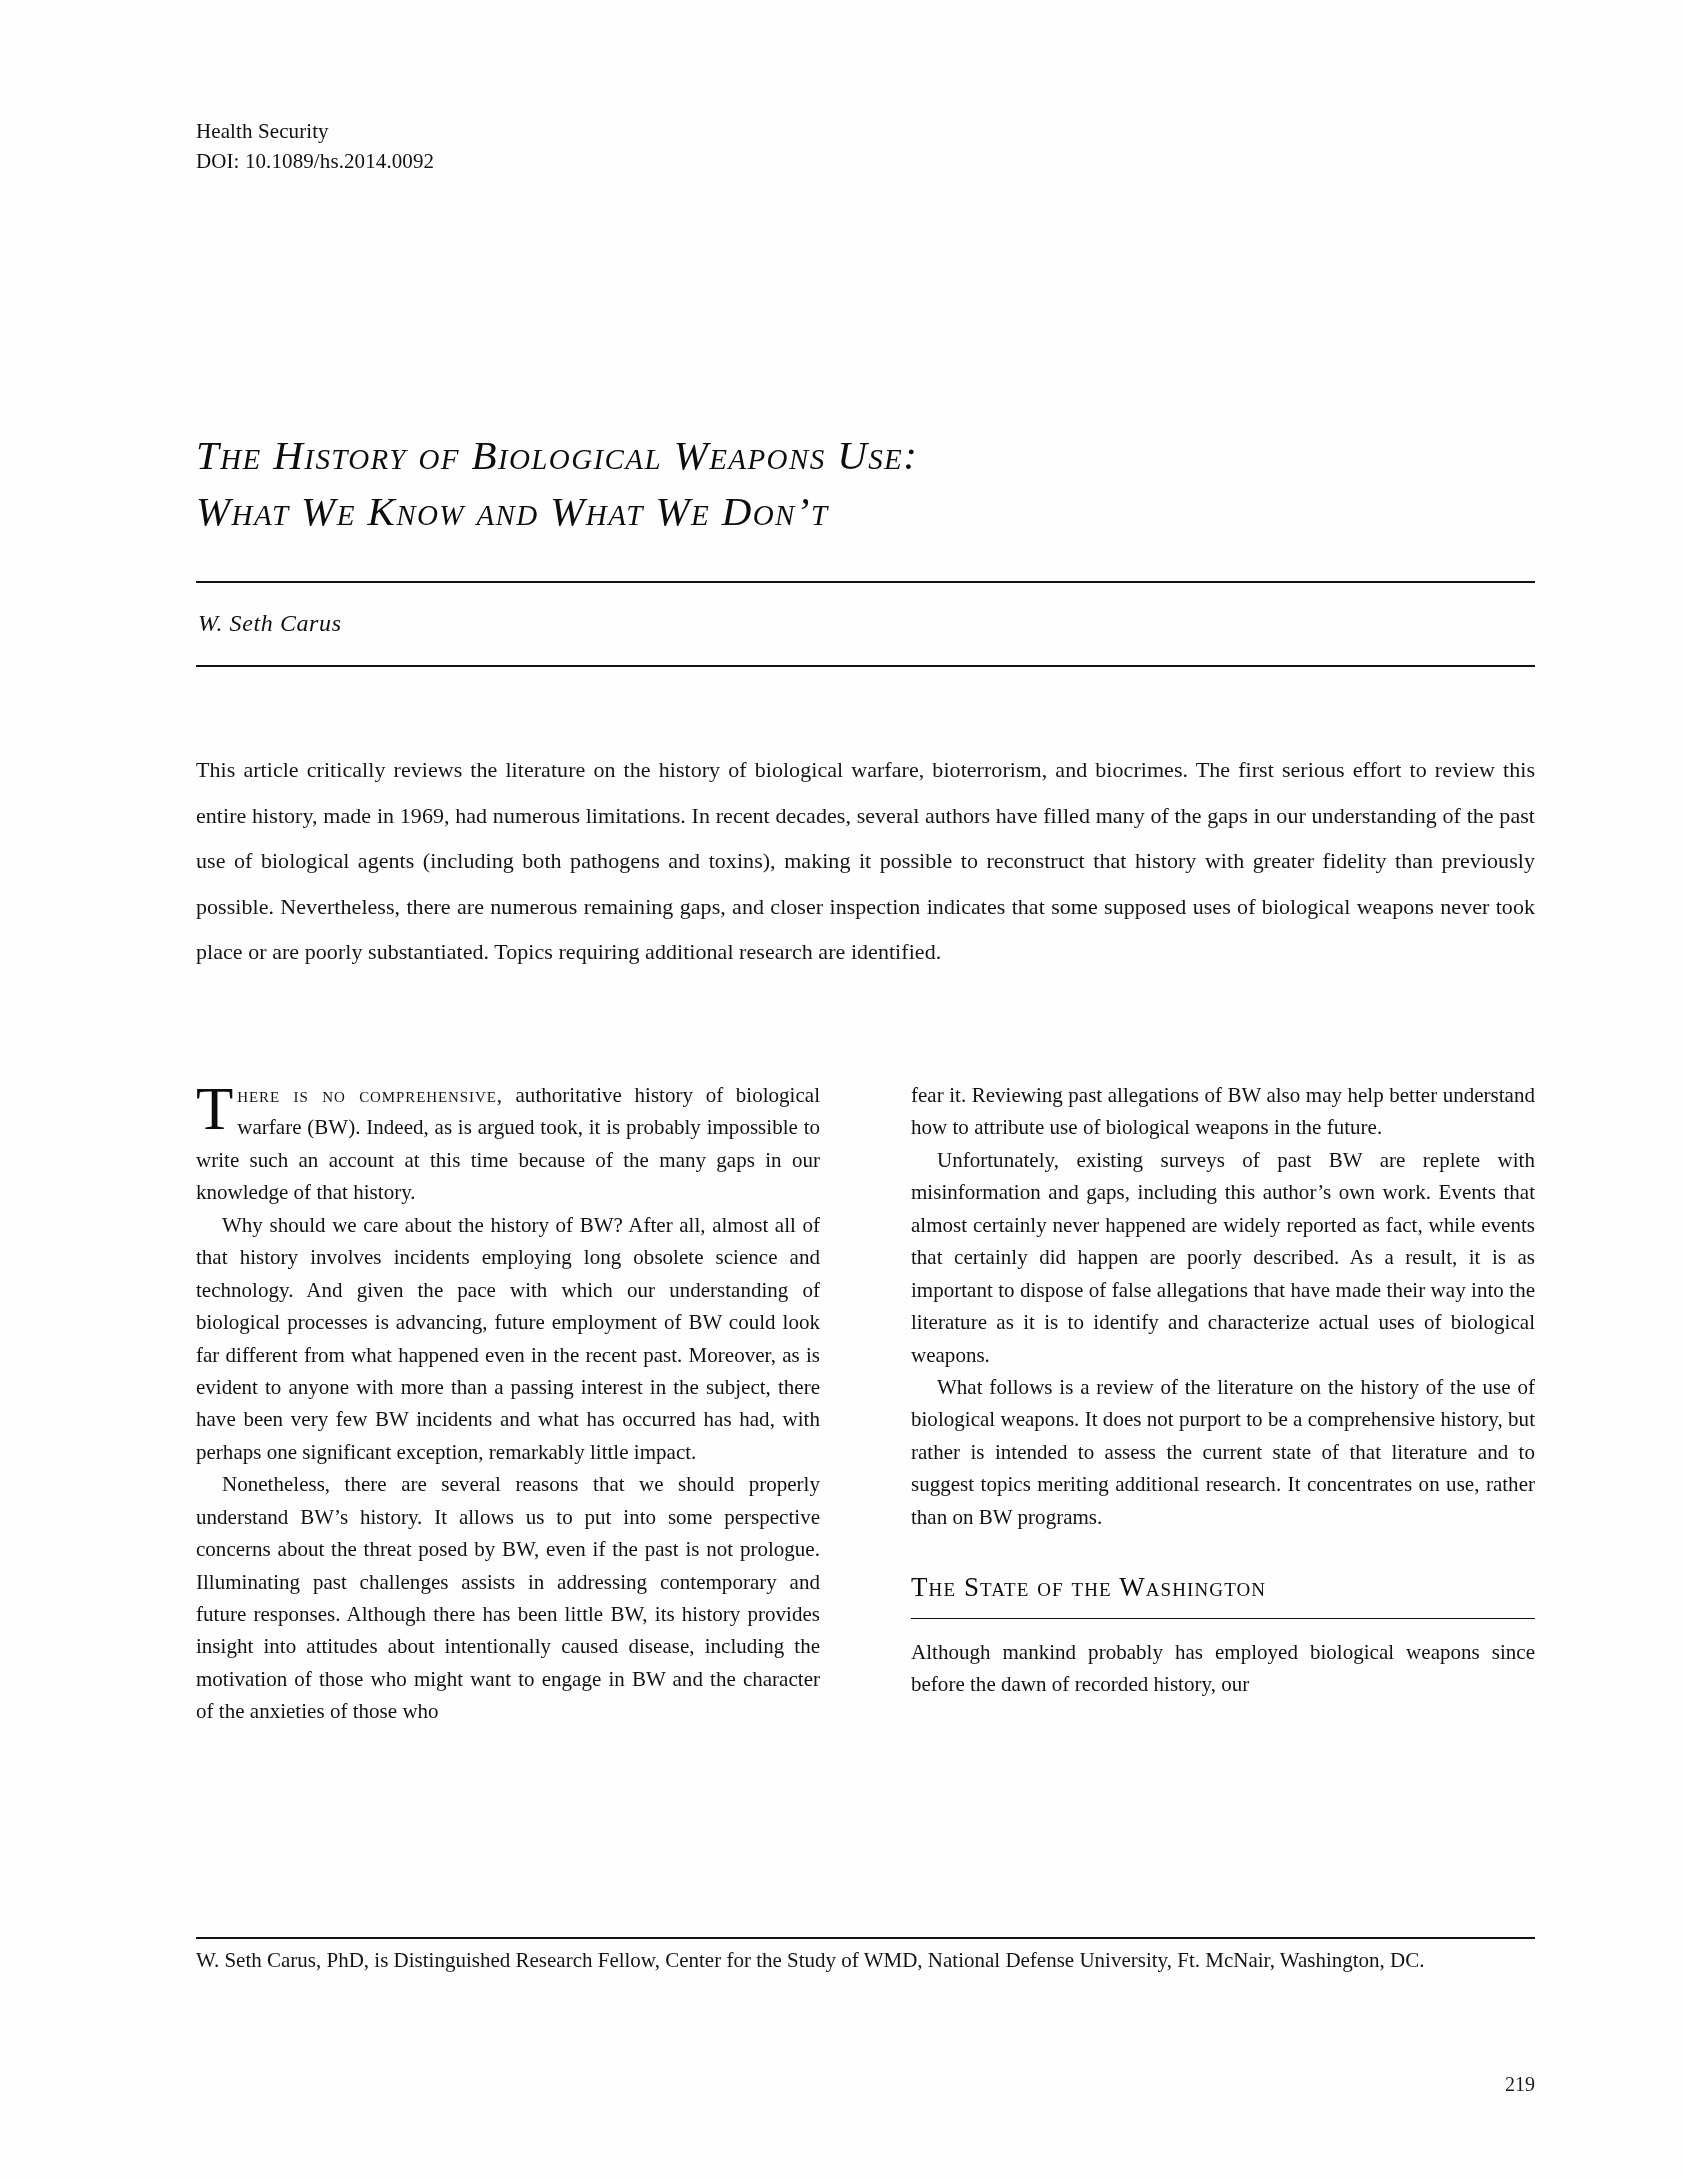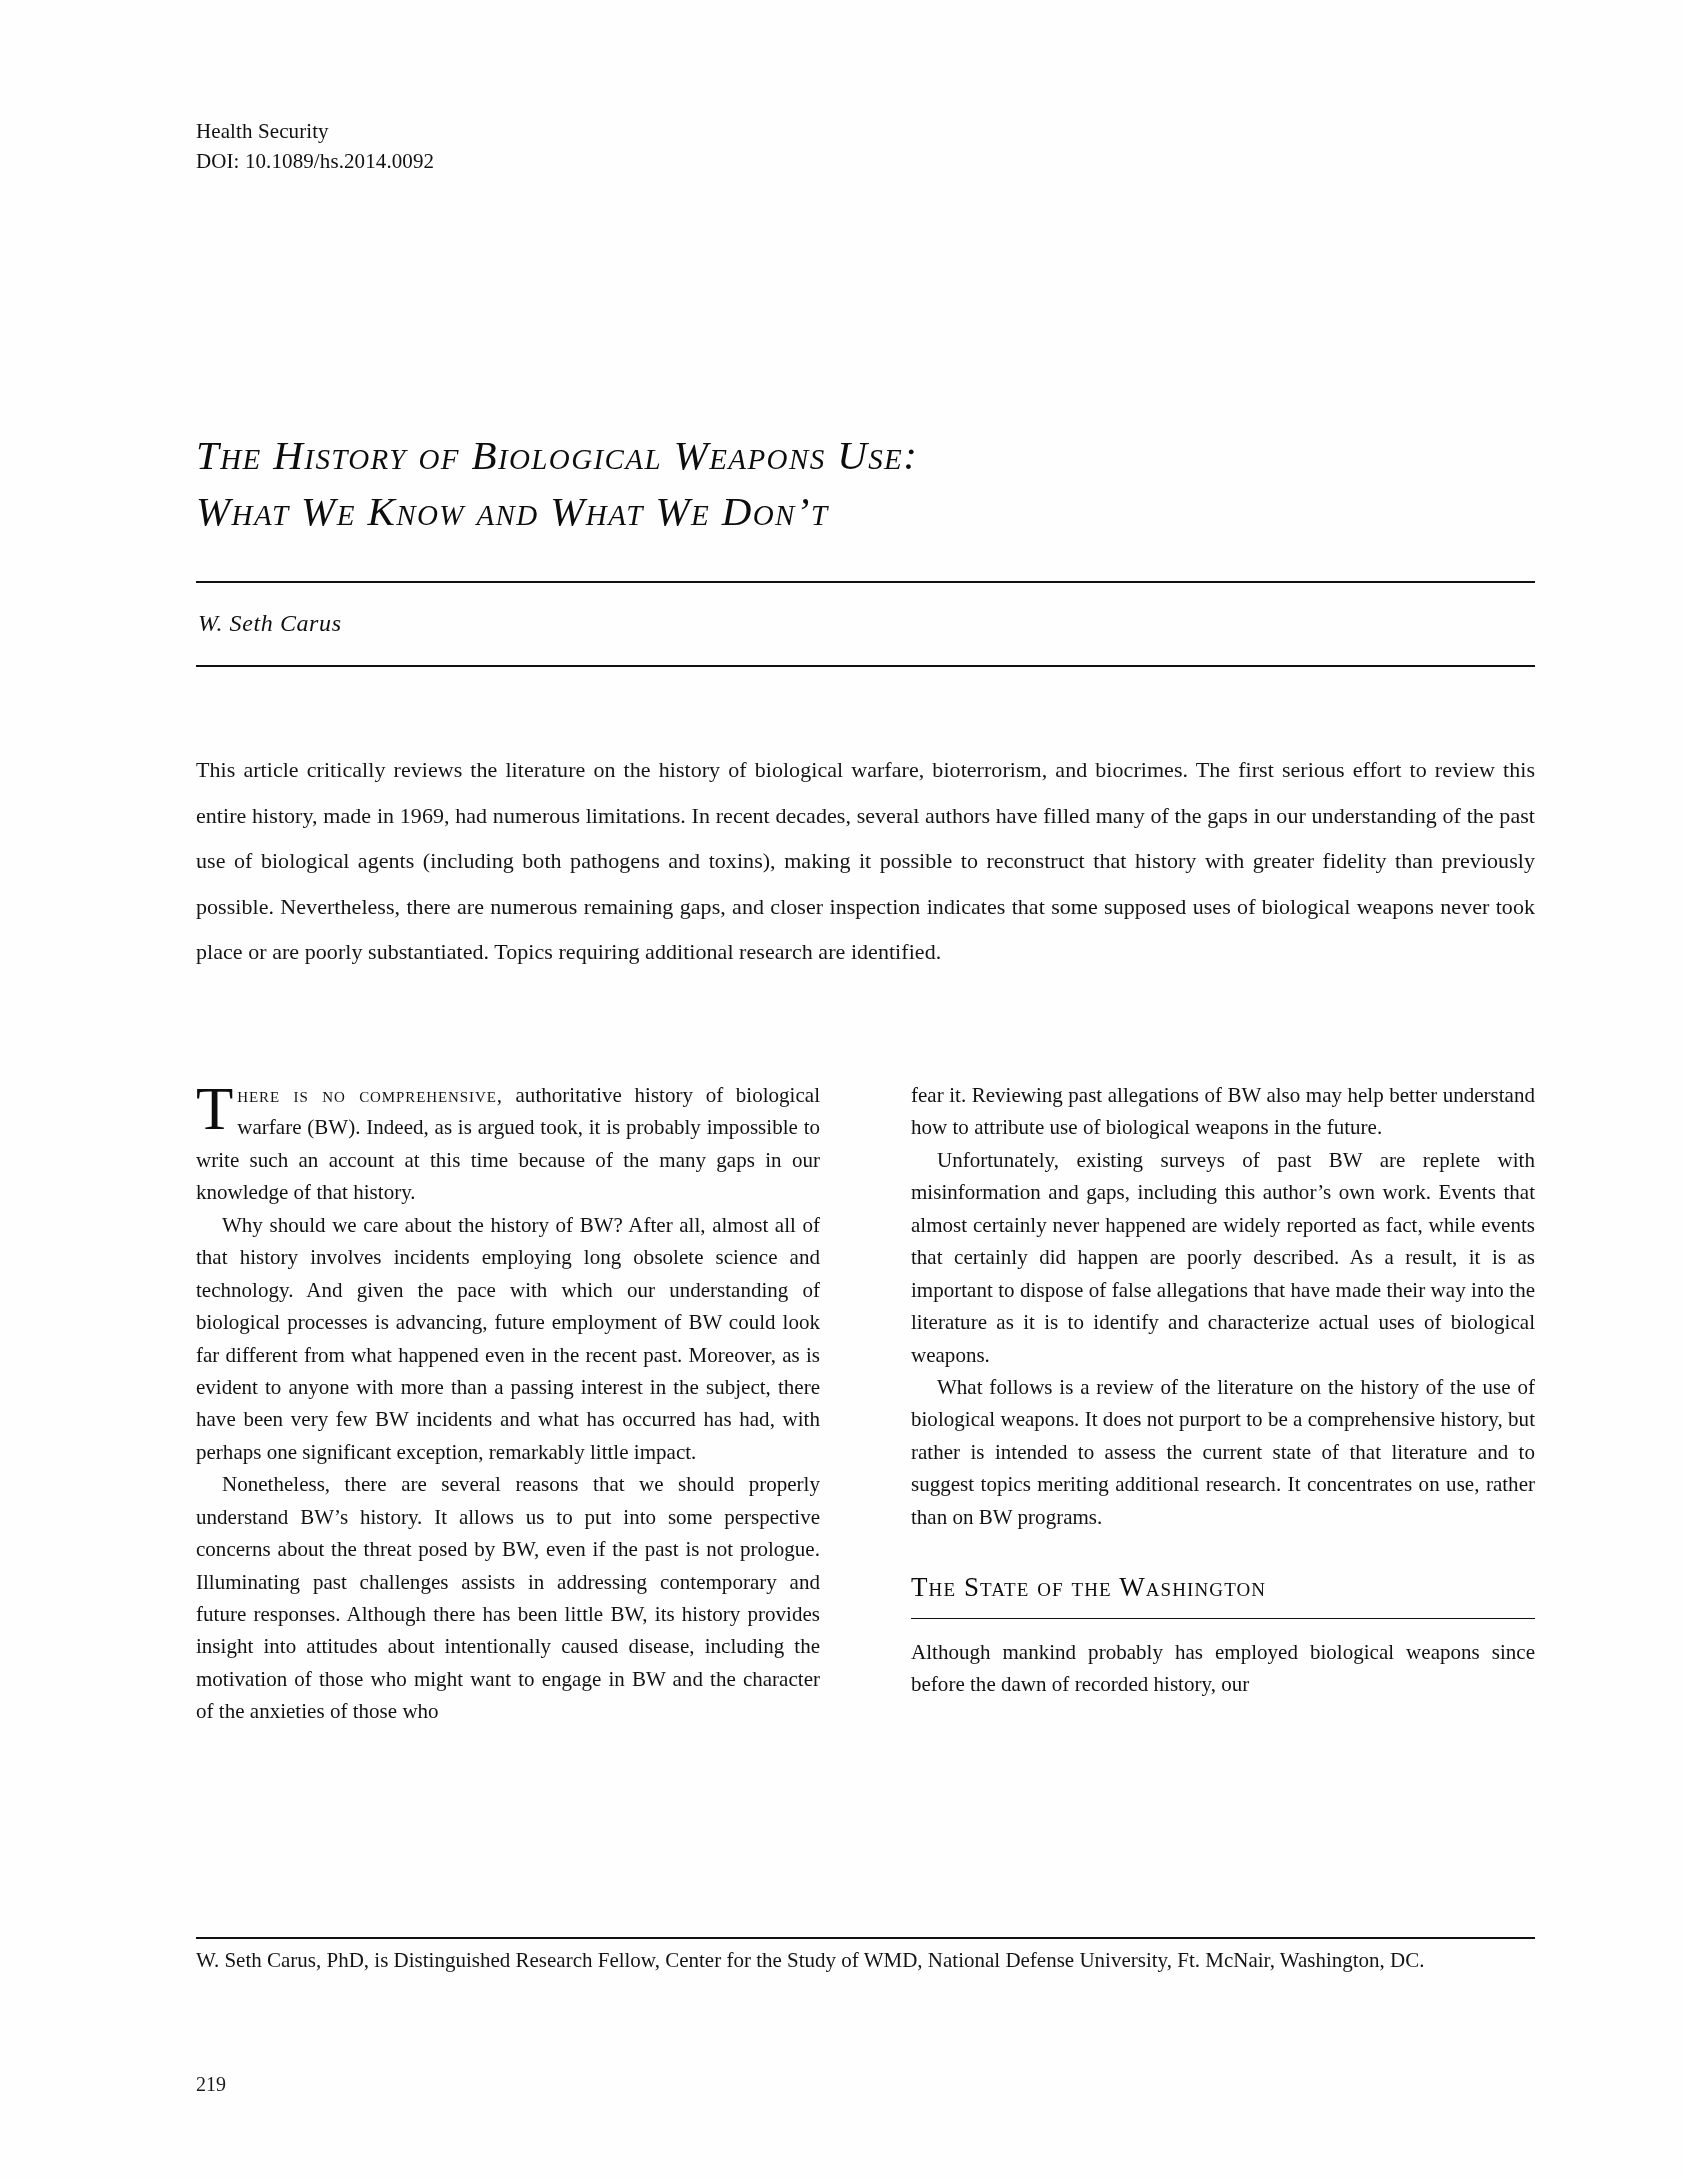--- a/index.html
+++ b/index.html
@@ -178,20 +178,21 @@
     font-size: 21px;
     line-height: 1.62;
     color: #141414;
     text-align: left;
   }
   .page-number {
     position: absolute;
     top: 2073px;
     left: 0;
     width: 1339px;
+    text-align: right;
     font-size: 20px;
     color: #1a1a1a;
   }
 </style>
 </head>
 <body>
 
 <div class="page">
   <div class="content">
 

